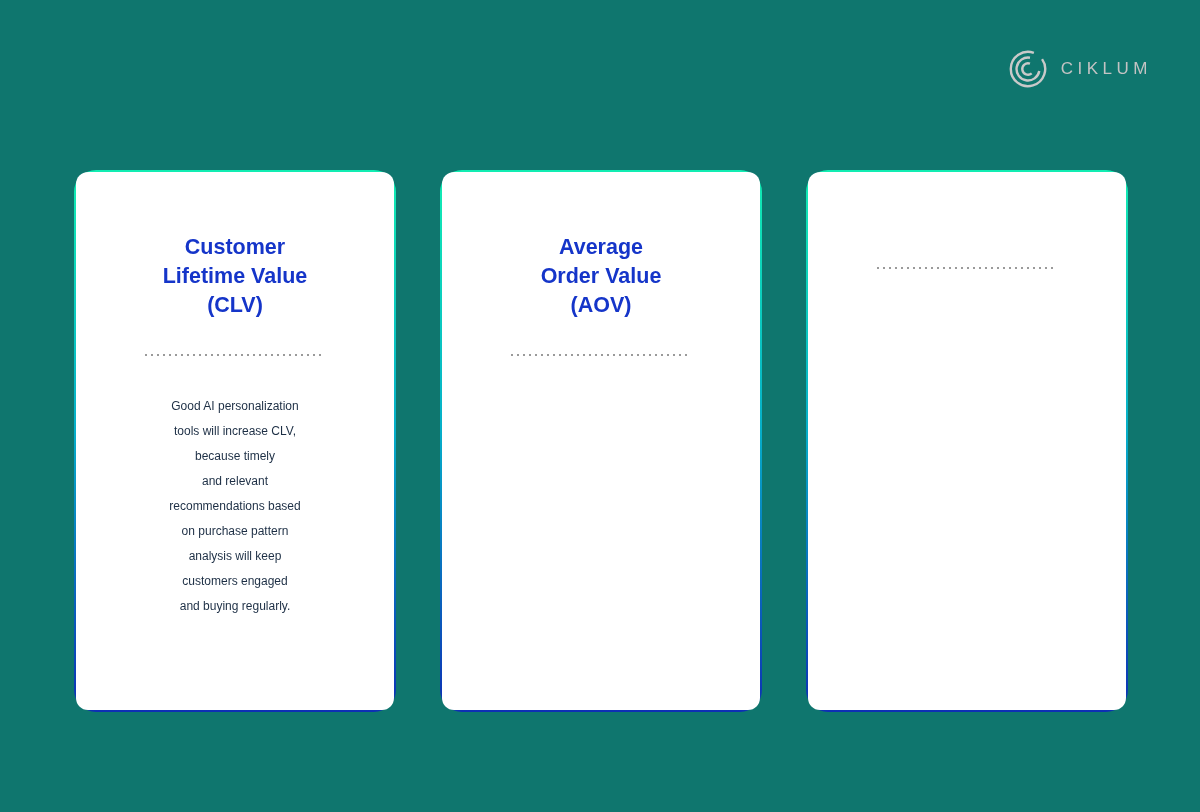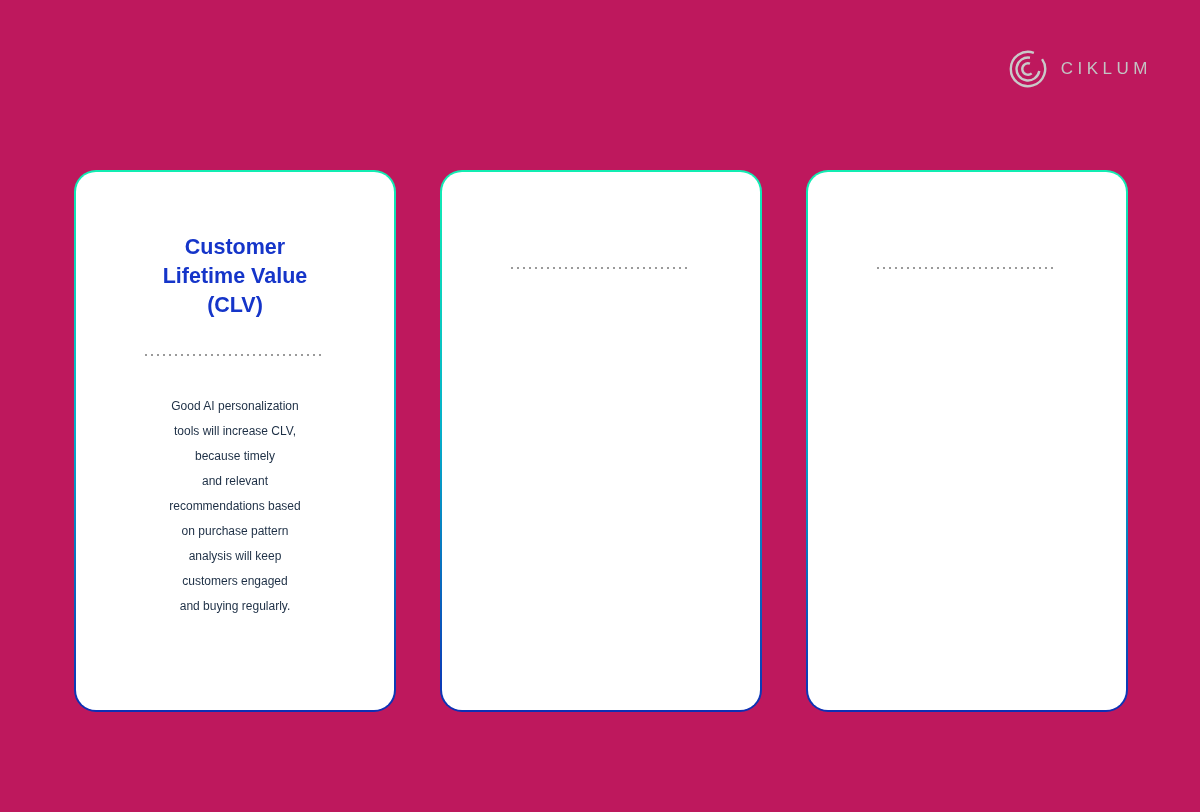--- a/index.html
+++ b/index.html
@@ -1,21 +1,21 @@
 <!DOCTYPE html>
 <html><head>
 <meta charset="utf-8">
 <style>
   * { margin: 0; padding: 0; box-sizing: border-box; }
   html, body { background: #ffffff; }
   .page {
     position: relative;
     width: 1200px;
     height: 812px;
-    background: #be185d;
+    background: #0f766e;
     font-family: "Liberation Sans", sans-serif;
     overflow: hidden;
   }
 
   
   .logo {
     position: absolute;
     top: 48px;
     right: 48px;
     display: flex;
@@ -42,21 +42,21 @@
     width: 322px;
     height: 542px;
     border-radius: 22px;
     padding: 2px;
     background: linear-gradient(180deg, #12edb2 0%, #06afc9 48%, #0d2fb4 100%);
   }
   .card {
     width: 100%;
     height: 100%;
     background: #ffffff;
-    border-radius: 20px;
+    border-radius: 12px;
     padding: 61px 20px 0 20px;
     display: flex;
     flex-direction: column;
     align-items: center;
   }
   .card-title {
     color: #1535c9;
     font-weight: 700;
     font-size: 21.5px;
     line-height: 29px;
@@ -108,20 +108,23 @@
 recommendations based
 on purchase pattern
 analysis will keep
 customers engaged
 and buying regularly.</div>
       </div>
     </div>
 
     <div class="card-border">
       <div class="card">
+        <div class="card-title">Average
+Order Value
+(AOV)</div>
         <div class="divider"></div>
       </div>
     </div>
 
     <div class="card-border">
       <div class="card">
         <div class="divider"></div>
       </div>
     </div>
 

